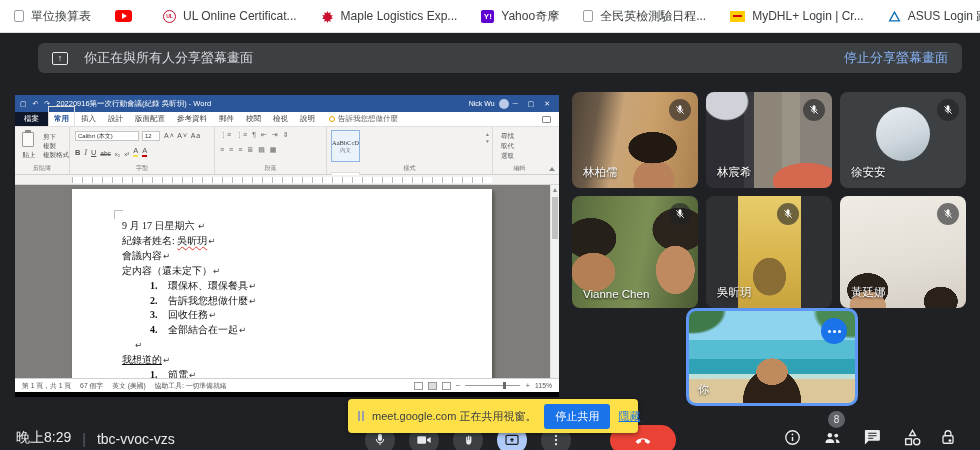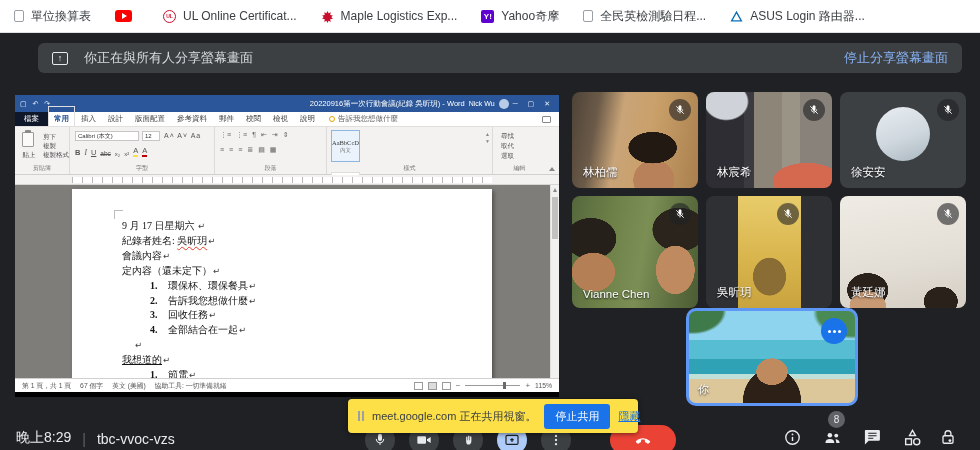--- a/index.html
+++ b/index.html
@@ -32,21 +32,21 @@
   .banner-ic::after { content: "↑"; }
   .banner-msg { color: #dadce0; font-size: 13px; }
   .banner-stop { margin-left: auto; color: #8ab4f8; font-size: 13px; cursor: pointer; }
 
   
   .wordwin { position: absolute; left: 15px; top: 95px; width: 544px; height: 302px; background: #000;
     font-family: "Liberation Sans", sans-serif; }
   .w-title { position: absolute; top: 0; left: 0; right: 0; height: 17px; background: #2b579a; color: #fff;
     display: flex; align-items: center; font-size: 7.5px; padding: 0 5px; gap: 4px; }
   .w-qat { letter-spacing: 2px; font-size: 7px; opacity: .9; }
-  .w-ttl { flex: 1; text-align: right; white-space: nowrap; overflow: hidden; }
+  .w-ttl { flex: 1; text-align: left; white-space: nowrap; overflow: hidden; }
   .w-acct { font-size: 7px; }
   .w-av { width: 10px; height: 10px; border-radius: 50%; background: #b9cbe7; }
   .w-winbtn { font-size: 7px; opacity: .9; letter-spacing: 4px; }
   .w-tabs { position: absolute; top: 17px; left: 0; right: 0; height: 15px; background: #fff;
     display: flex; align-items: center; font-size: 7.5px; color: #444; border-bottom: 1px solid #e1dfdd; }
   .w-tab { padding: 13px 6px; height: 100%; display: flex; align-items: center; }
   .w-tab.file { background: #0f172a; color: #fff; padding: 0 9px; }
   .w-tab.active { color: #2b579a; font-weight: bold; box-shadow: inset 0 0 0 1px #e1dfdd; }
   .w-tellme { color: #666; padding-left: 8px; display: flex; align-items: center; gap: 3px; }
   .bulb { width: 6px; height: 6px; border-radius: 50%; border: 1px solid #e3a600; }
@@ -235,20 +235,24 @@
     </div>
     <div class="bm">
       <span class="ic-yh"></span>
       <span>Yahoo奇摩</span>
     </div>
     <div class="bm">
       <span class="ic-page"></span>
       <span>全民英檢測驗日程...</span>
     </div>
     <div class="bm">
+      <span class="ic-dhl"></span>
+      <span>MyDHL+ Login | Cr...</span>
+    </div>
+    <div class="bm">
       <svg width="13" height="13" viewBox="0 0 24 24">
           <path d="M12 4L21 20H3z" fill="none" stroke="#0a6eb4" stroke-width="2.4"></path>
         </svg>
       <span>ASUS Login 路由器...</span>
     </div>
 
   </div>
 
   <div class="banner">
     <span class="banner-ic"></span>

